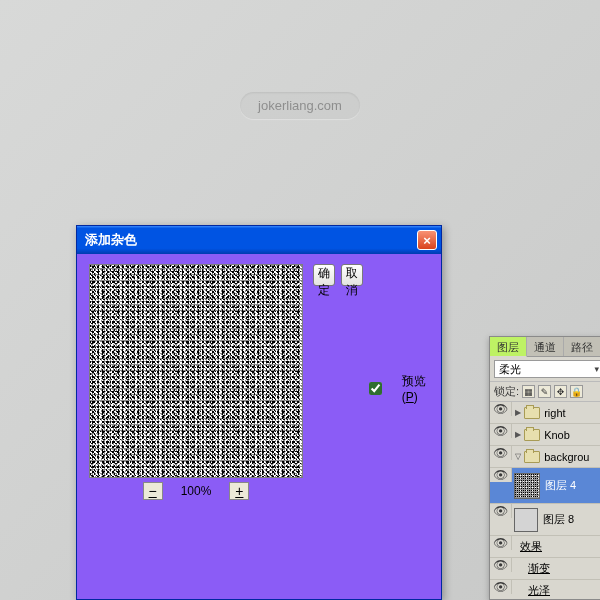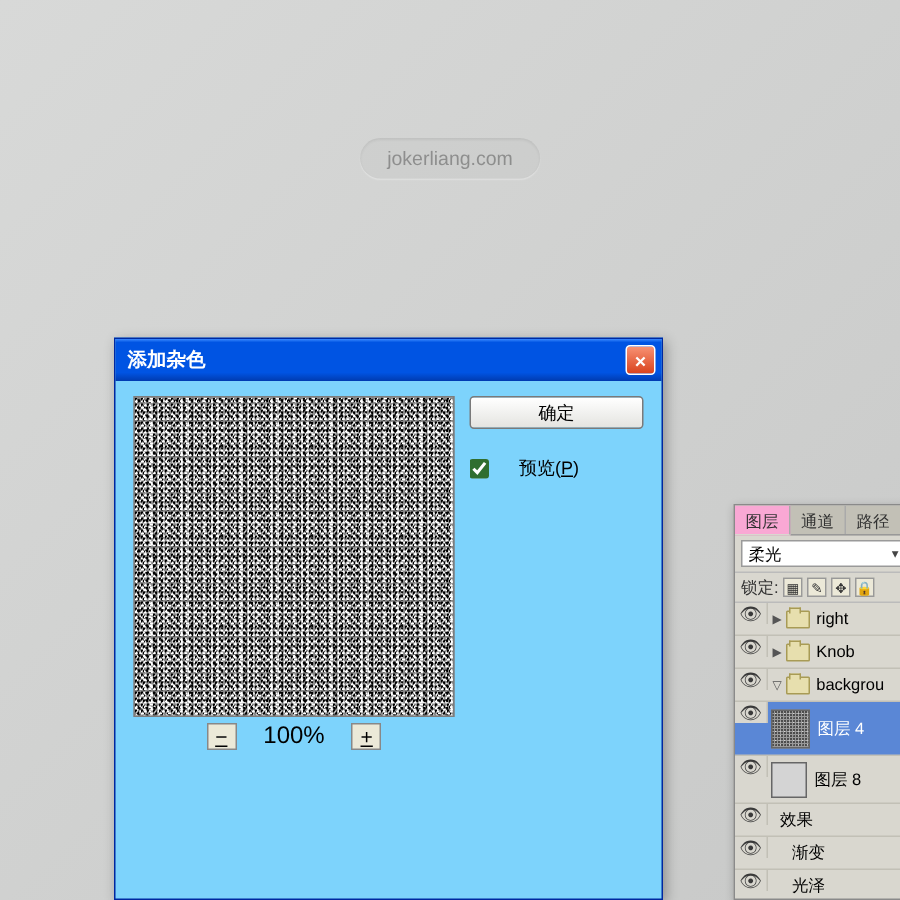--- a/index.html
+++ b/index.html
@@ -19,21 +19,21 @@
     background: rgba(180,180,180,0.15);
     color: rgba(90,90,90,0.55);
     font-size: 13px;
     box-shadow: inset 0 1px 2px rgba(0,0,0,0.08), 0 1px 1px rgba(255,255,255,0.3);
     margin-top: 20px;
   }
   .dialog {
     position: absolute;
     left: 76px; top: 225px;
     width: 366px; height: 375px;
-    background: #7dd3fc;
+    background: #8b5cf6;
     border: 1px solid #0028a0;
     box-shadow: 2px 2px 8px rgba(0,0,0,0.3);
   }
   .titlebar {
     height: 28px;
     background: linear-gradient(to bottom, #3b8aff 0%, #0054e3 8%, #0054e3 80%, #003bb0 100%);
     display: flex; align-items: center;
     padding: 0 4px 0 8px;
     justify-content: space-between;
   }
@@ -78,22 +78,22 @@
     gap: 18px; margin-top: 4px;
   }
   .zoom-btn {
     width: 20px; height: 18px;
     border: 1px solid #888;
     background: #ece9d8;
     display: flex; align-items: center; justify-content: center;
     font-size: 14px; cursor: pointer;
     text-decoration: underline;
   }
-  .zoom-label { font-size: 16px; }
-  .side-col { flex: 1; display: flex; flex-direction: column; gap: 6px; }
+  .zoom-label { font-size: 12px; }
+  .side-col { flex: 1; display: flex; flex-direction: row; gap: 6px; }
   .win-btn {
     height: 22px;
     border: 1px solid #7a7a7a;
     border-radius: 3px;
     background: linear-gradient(to bottom, #fff, #e4e4e0);
     font-size: 12px;
     cursor: pointer;
   }
   .pv-check { display: flex; align-items: center; gap: 20px; margin-top: 12px; }
   .pv-check input { accent-color: #2f6e2f; width: 13px; height: 13px; }
@@ -116,21 +116,21 @@
     border-bottom: 1px solid #999;
     height: 20px;
   }
   .panel-tab {
     padding: 3px 7px;
     font-size: 11px;
     border-right: 1px solid #aaa;
     cursor: pointer;
     color: #333;
   }
-  .panel-tab.active { background: #f9a8d4; border-bottom: 1px solid #d9d7cf; margin-bottom: -1px; }
+  .panel-tab.active { background: #bef264; border-bottom: 1px solid #d9d7cf; margin-bottom: -1px; }
   .blend-row { display: flex; align-items: center; padding: 3px 4px; gap: 4px; }
   .blend-select {
     flex: 1; height: 18px;
     border: 1px solid #9a9a9a;
     background: #fff;
     display: flex; align-items: center; justify-content: space-between;
     padding: 0 4px; font-size: 11px; cursor: pointer;
   }
   .chev { font-size: 9px; color: #444; }
   .lock-row { display: flex; align-items: center; gap: 3px; padding: 2px 4px; border-top: 1px solid #bbb; border-bottom: 1px solid #bbb; color: #333; }
@@ -182,21 +182,21 @@
   }
   .thumb.noise::before {
     content: ""; position: absolute; inset: 0;
     background:
       radial-gradient(circle at 20% 30%, #000 0.5px, transparent 0.5px),
       radial-gradient(circle at 70% 50%, #fff 0.5px, transparent 0.5px);
     background-size: 2px 2px, 3px 3px;
   }
   .thumb.plain { background: #d4d4d4; }
   .layer-name { font-size: 11px; white-space: nowrap; }
-  .indent-sub { padding-left: 8px; }
+  .indent-sub { padding-left: 8px; text-decoration: underline; }
 </style>
 </head>
 <body>
 
 <div class="watermark">jokerliang.com</div>
 
 <div class="dialog">
   <div class="titlebar">
     <span>添加杂色</span>
     <div class="close-btn">
@@ -207,20 +207,21 @@
     <div class="preview-col">
       <div class="noise-preview"></div>
       <div class="zoom-row">
         <div class="zoom-btn">−</div>
         <span class="zoom-label">100%</span>
         <div class="zoom-btn">+</div>
       </div>
     </div>
     <div class="side-col">
       <button class="win-btn">确定</button>
+      <button class="win-btn">取消</button>
       <label class="pv-check">
         <input type="checkbox" checked="" style="">
         <span>
           <span>预览(</span><span class="ul">P</span><span>)</span>
         </span>
       </label>
     </div>
   </div>
 
 </div>

